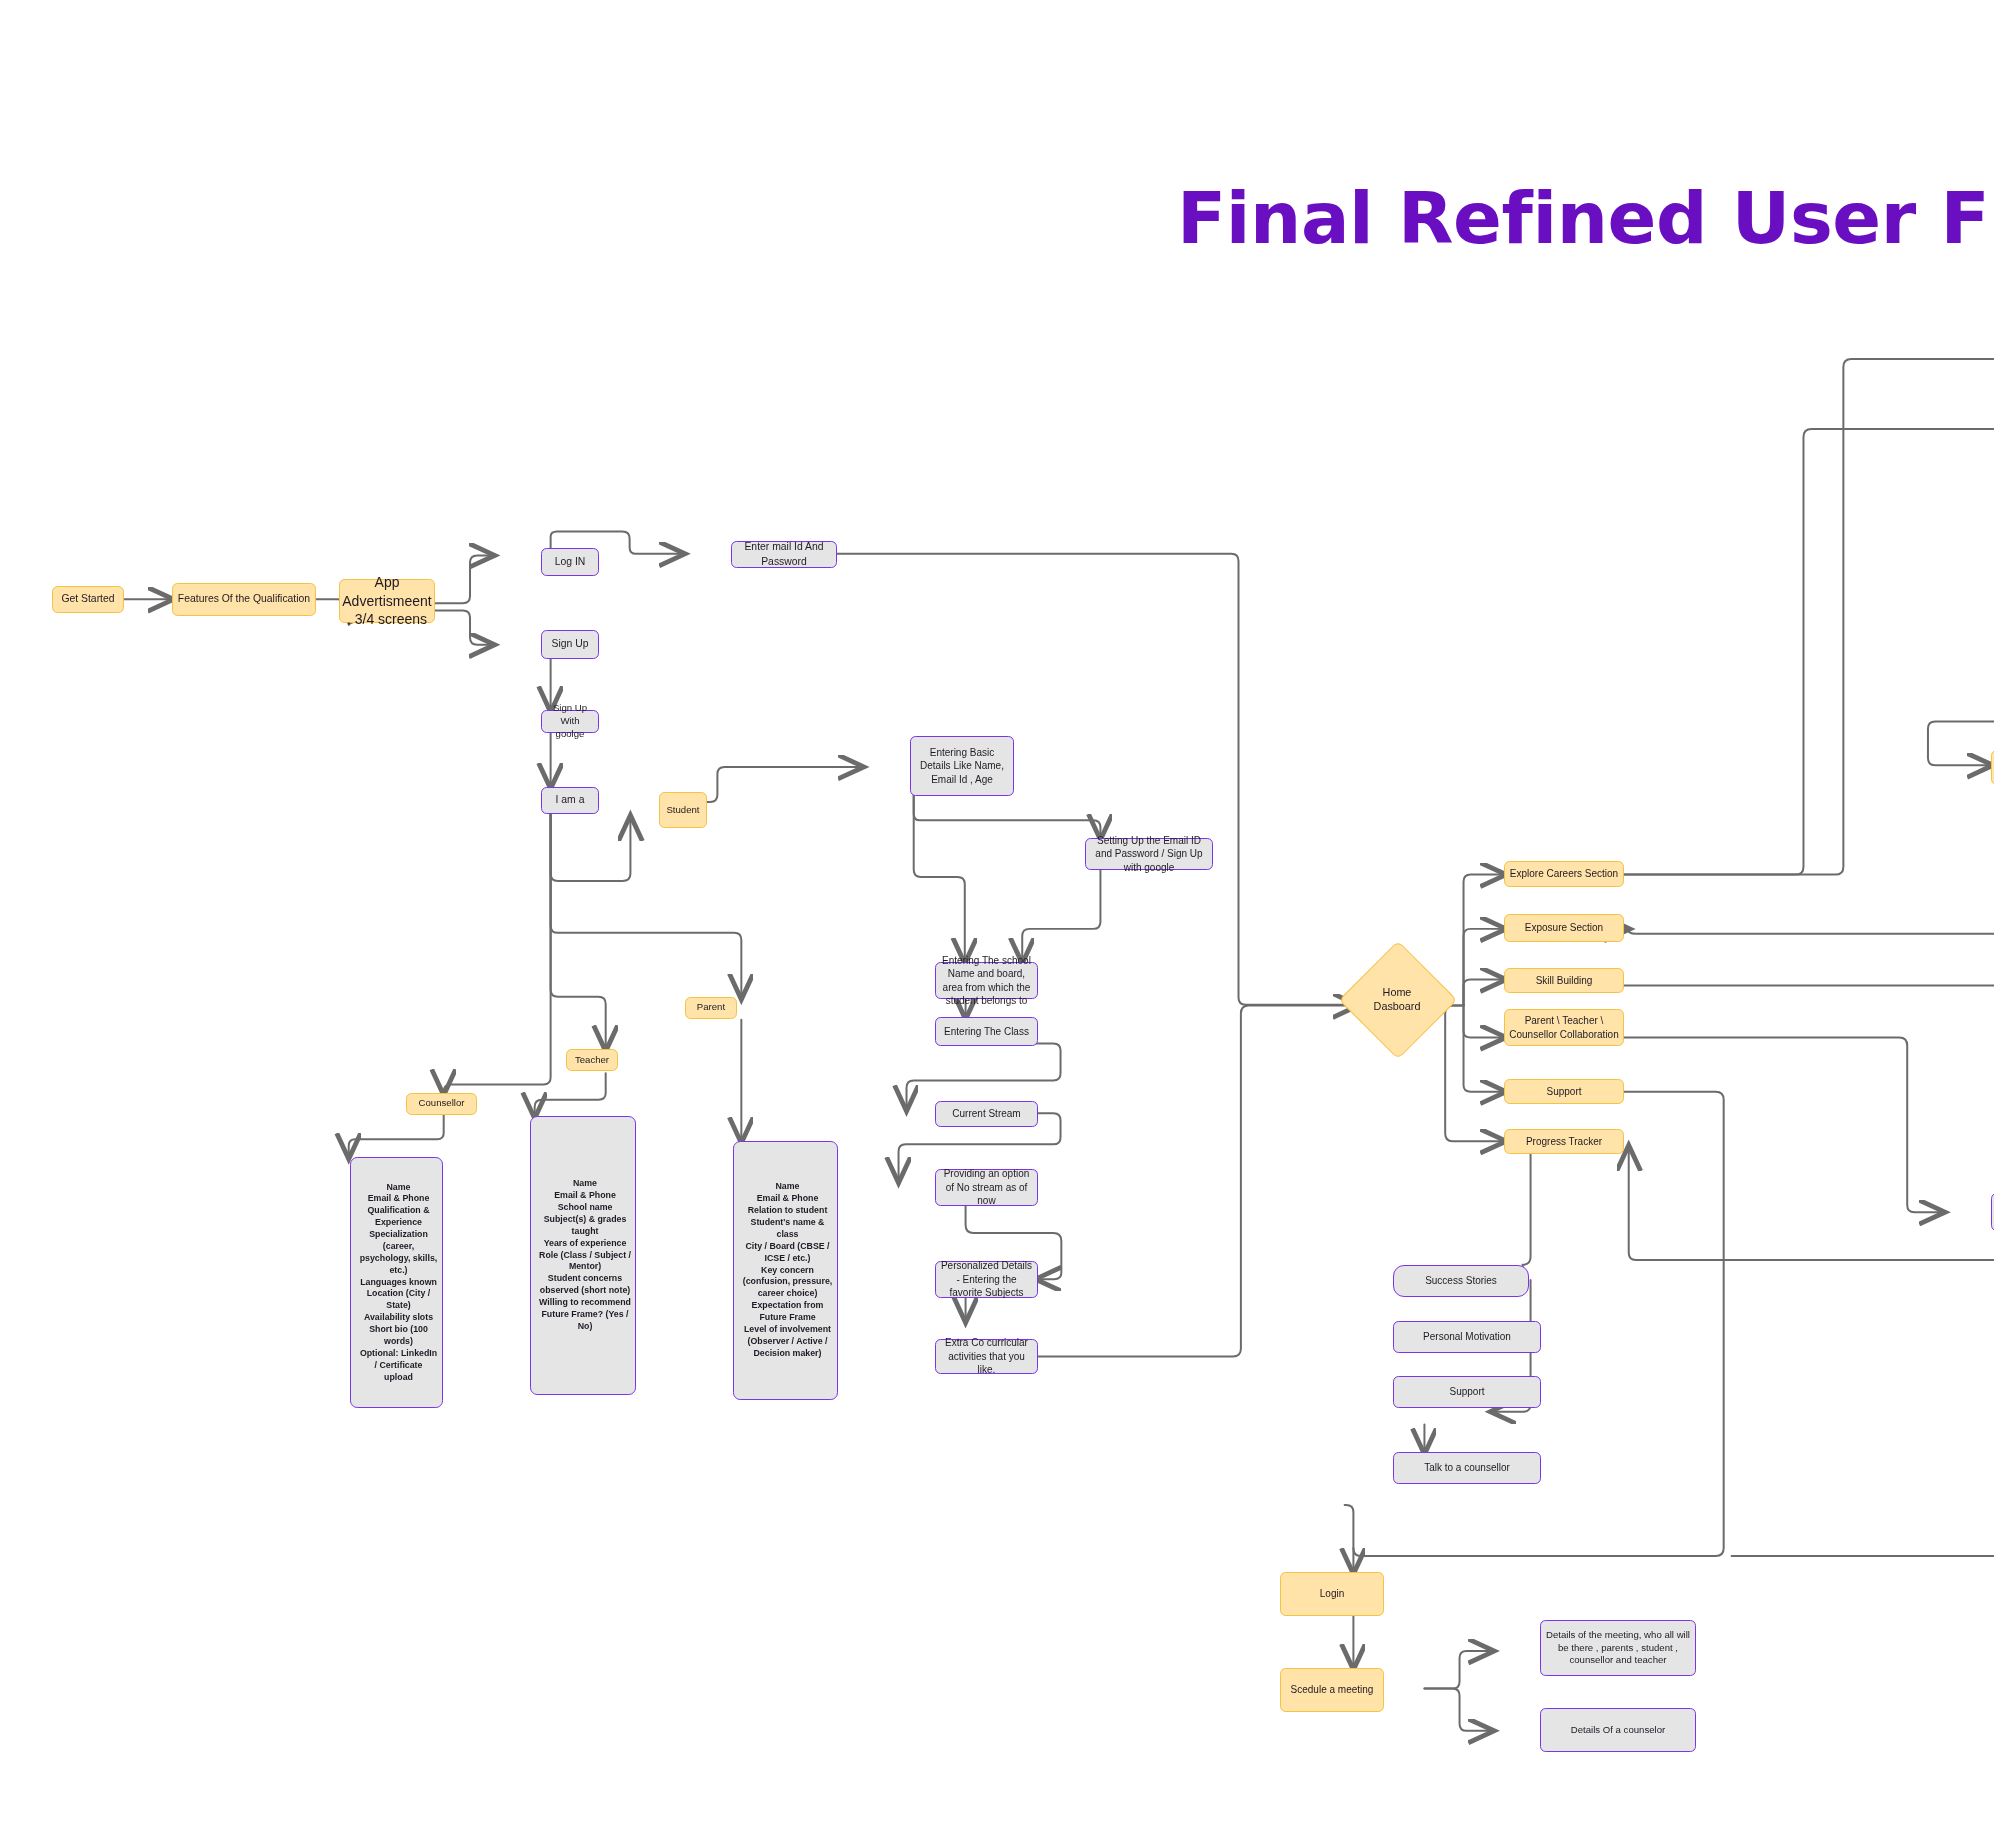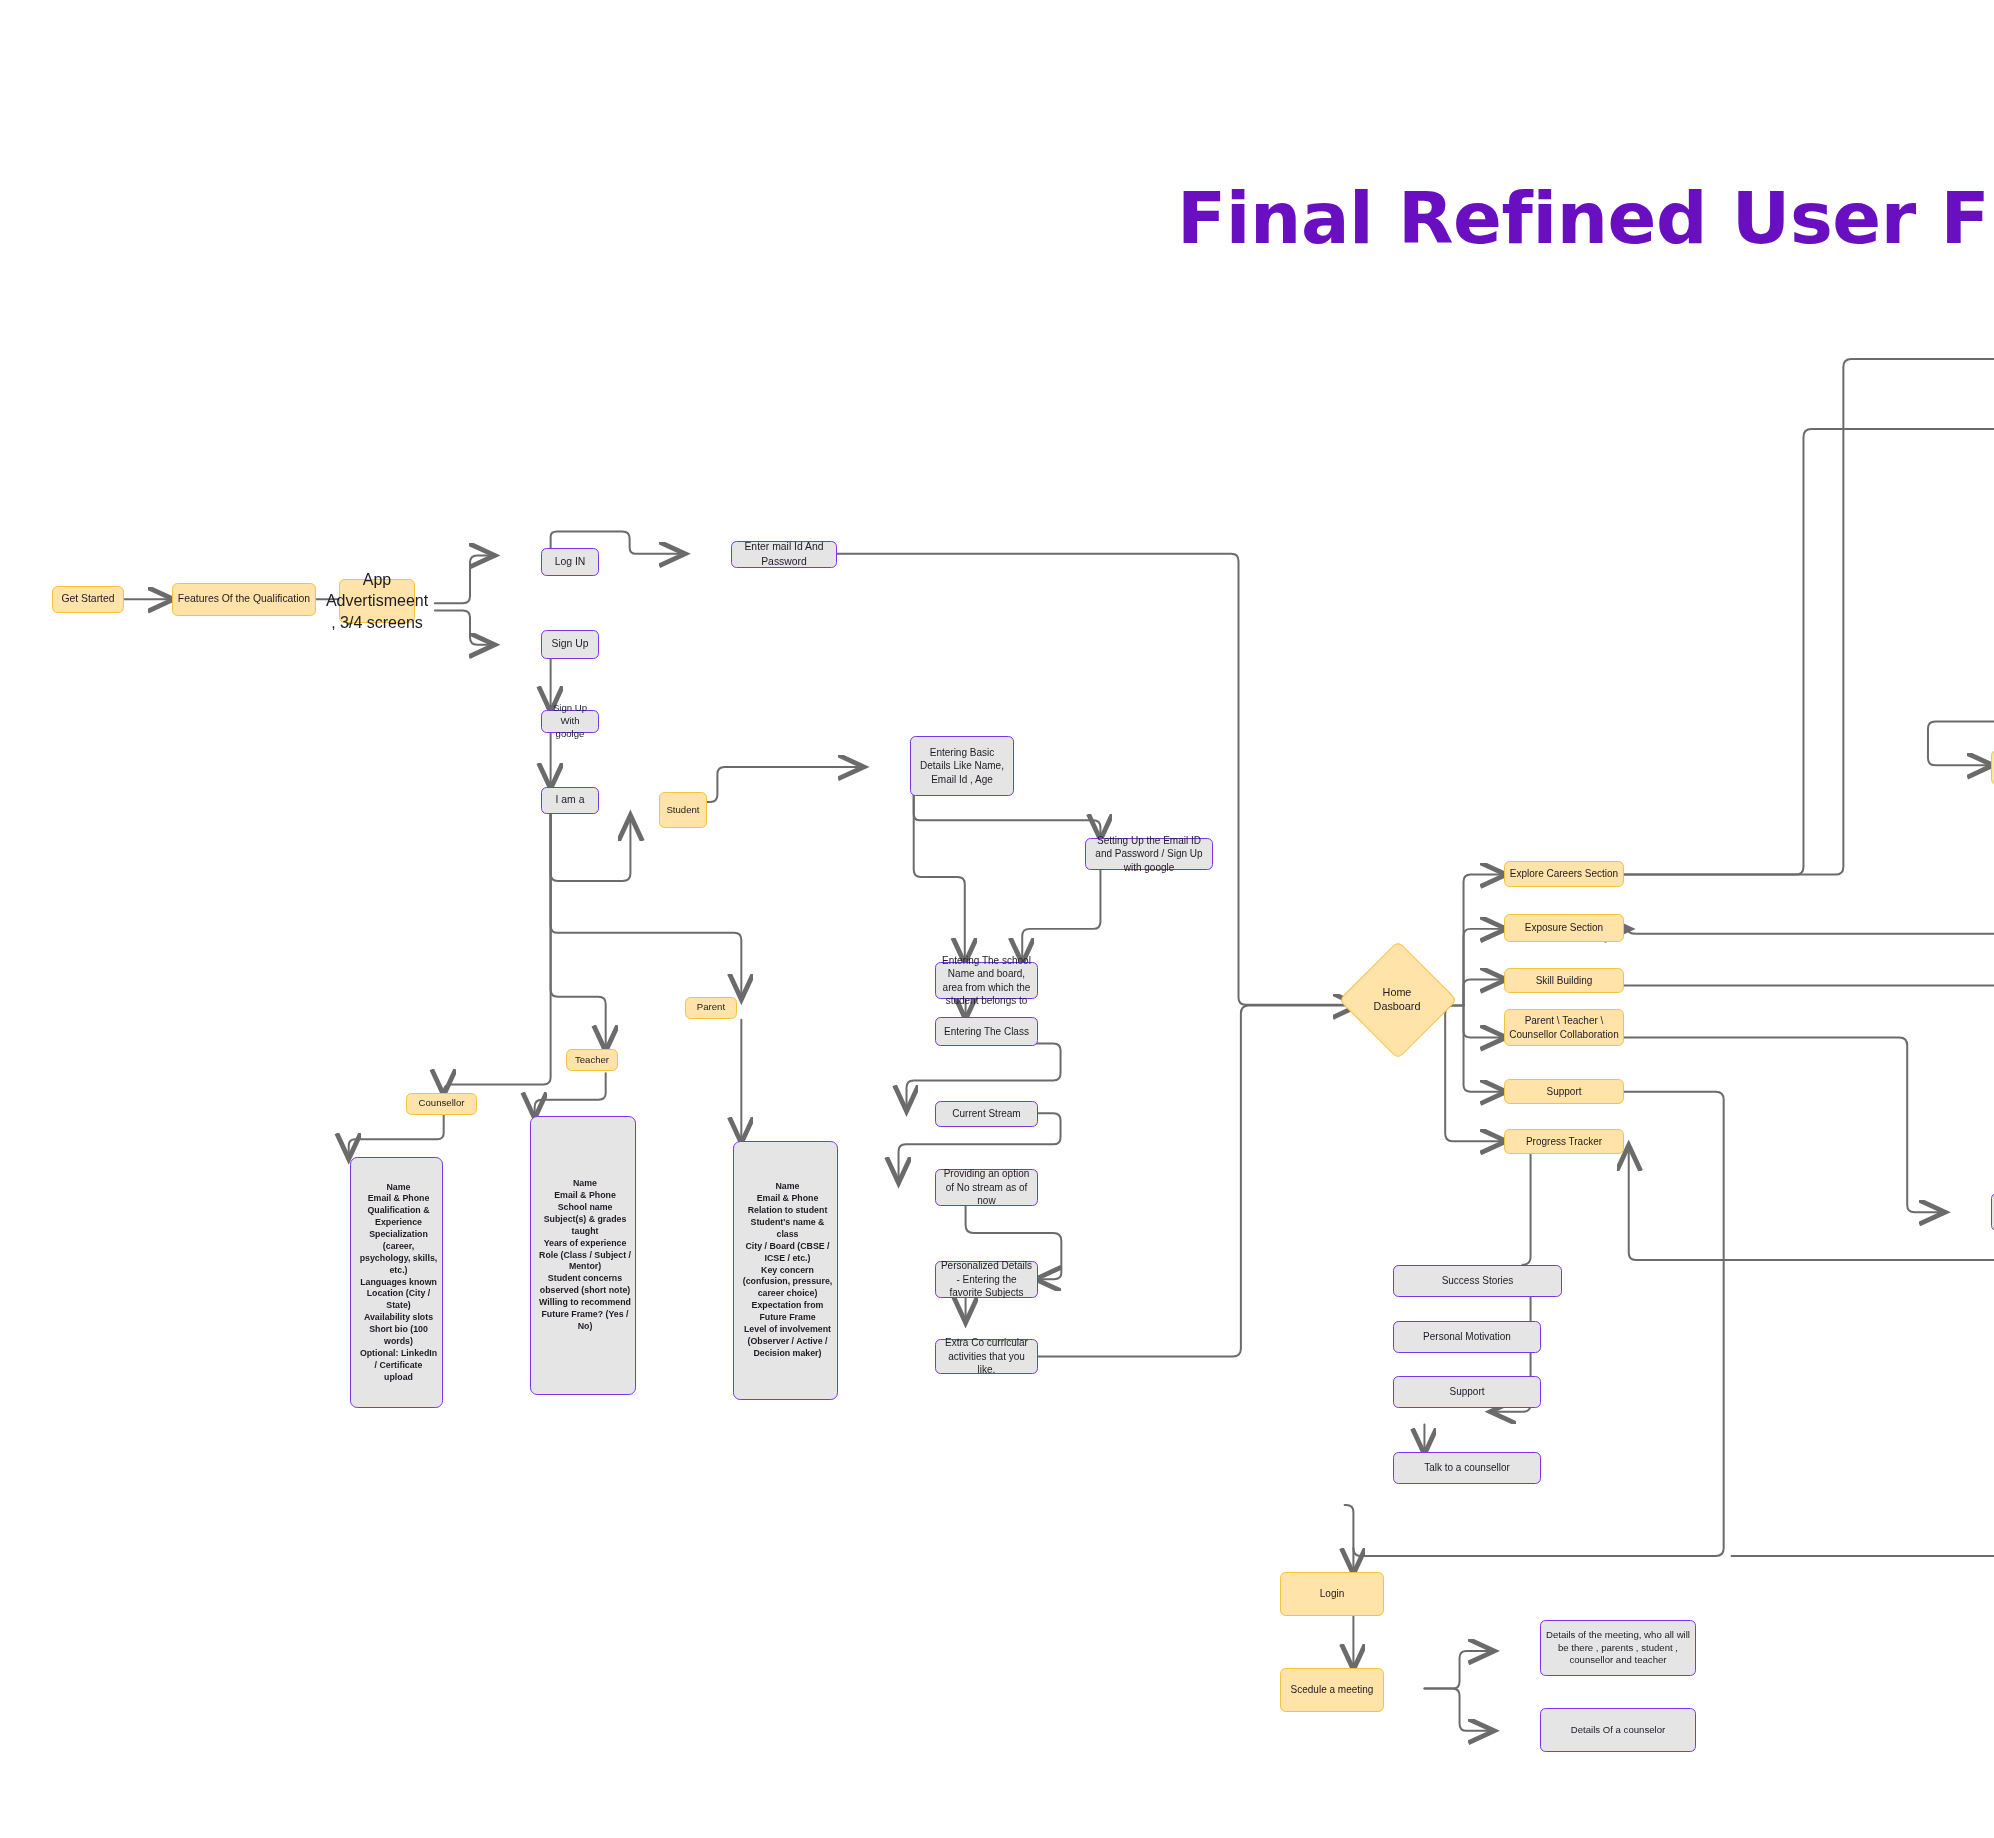--- a/index.html
+++ b/index.html
@@ -193,21 +193,21 @@
       <path d="M6290,1328 L6290,1386 Q6290,1404 6272,1404 L5760,1404 Q5742,1404 5742,1422 L5742,1450" marker-end="url(#arL)"></path>
       <path d="M6090,1470 L6130,1470 Q6148,1470 6148,1488 L6148,1530 Q6148,1548 6166,1548 L6200,1548" marker-end="url(#arL)"></path>
       <path d="M6090,1462 L6860,1462 Q6878,1462 6878,1472 L6878,1472 Q6878,1482 6896,1482 L6910,1482" marker-end="url(#arL)"></path>
     </g>
   </svg>
 
   <div id="title" style="left:1177px;top:176px;font-size:72px;">Final Refined User Flow</div>
 
   <div class="node yellow" style="left:52px;top:586px;width:72px;height:27px;font-size:10.4px;">Get Started</div>
   <div class="node yellow" style="left:172px;top:583px;width:144px;height:33px;font-size:10.4px;">Features Of the Qualification</div>
-  <div class="node yellow" style="left:339px;top:579px;width:76px;height:44px;font-size:16px;">App Advertismeent ,  3/4 screens</div>
+  <div class="node yellow" style="left:339px;top:579px;width:96px;height:44px;font-size:14px;">App Advertismeent ,  3/4 screens</div>
 
   <div class="node purple" style="left:493px;top:548px;width:58px;height:28px;font-size:10.4px;">Log IN</div>
   <div class="node purple" style="left:683px;top:541px;width:106px;height:27px;font-size:10.4px;">Enter mail Id And Password</div>
   <div class="node purple" style="left:493px;top:630px;width:58px;height:29px;font-size:10.4px;">Sign Up</div>
   <div class="node purple" style="left:493px;top:710px;width:58px;height:23px;font-size:9.6px;">Sign Up With goolge</div>
   <div class="node purple" style="left:493px;top:787px;width:58px;height:27px;font-size:10.4px;">I am a</div>
 
   <div class="node yellow" style="left:659px;top:792px;width:48px;height:36px;font-size:9.6px;">Student</div>
   <div class="node yellow" style="left:685px;top:997px;width:52px;height:21.5px;font-size:9.6px;">Parent</div>
   <div class="node yellow" style="left:566px;top:1049px;width:52px;height:22.3px;font-size:9.6px;">Teacher</div>
@@ -256,21 +256,21 @@
   <div class="node yellow" style="left:1504px;top:914px;width:120px;height:28px;font-size:10px;">Exposure Section</div>
   <div class="node yellow" style="left:1504px;top:968px;width:120px;height:25px;font-size:10px;">Skill  Building</div>
   <div class="node yellow" style="left:1504px;top:1009px;width:120px;height:37px;font-size:10px;">Parent \ Teacher \ Counsellor Collaboration</div>
   <div class="node yellow" style="left:1504px;top:1079px;width:120px;height:25px;font-size:10px;">Support</div>
   <div class="node yellow" style="left:1504px;top:1129px;width:120px;height:25px;font-size:10px;">Progress Tracker</div>
 
   <div class="node yellow" style="left:1991px;top:750px;width:101px;height:35px;font-size:9.6px;">Going to exposure section</div>
 
   <div class="node purple" style="left:1943px;top:1193px;width:88px;height:38px;font-size:9.6px;">Enter or select a career suggested</div>
 
-  <div class="node purple" style="left:1345px;top:1265px;width:169px;height:32px;font-size:10px;">Success Stories</div>
+  <div class="node purple" style="left:1345px;top:1265px;width:136px;height:32px;font-size:10px;border-radius:11px;">Success Stories</div>
   <div class="node purple" style="left:1345px;top:1321px;width:148px;height:32px;font-size:10px;">Personal Motivation</div>
   <div class="node purple" style="left:1345px;top:1376px;width:148px;height:32px;font-size:10px;">Support</div>
   <div class="node purple" style="left:1345px;top:1452px;width:148px;height:32px;font-size:10px;">Talk to a counsellor</div>
 
   <div class="node yellow" style="left:1280px;top:1572px;width:104px;height:44px;font-size:10px;">Login</div>
   <div class="node yellow" style="left:1280px;top:1668px;width:104px;height:44px;font-size:10px;">Scedule a meeting</div>
   <div class="node purple" style="left:1492px;top:1620px;width:156px;height:56px;font-size:9.6px;">Details of the meeting, who all will be there , parents , student , counsellor and teacher</div>
   <div class="node purple" style="left:1492px;top:1708px;width:156px;height:44px;font-size:9.6px;">Details Of a counselor</div>
 
 </div>

